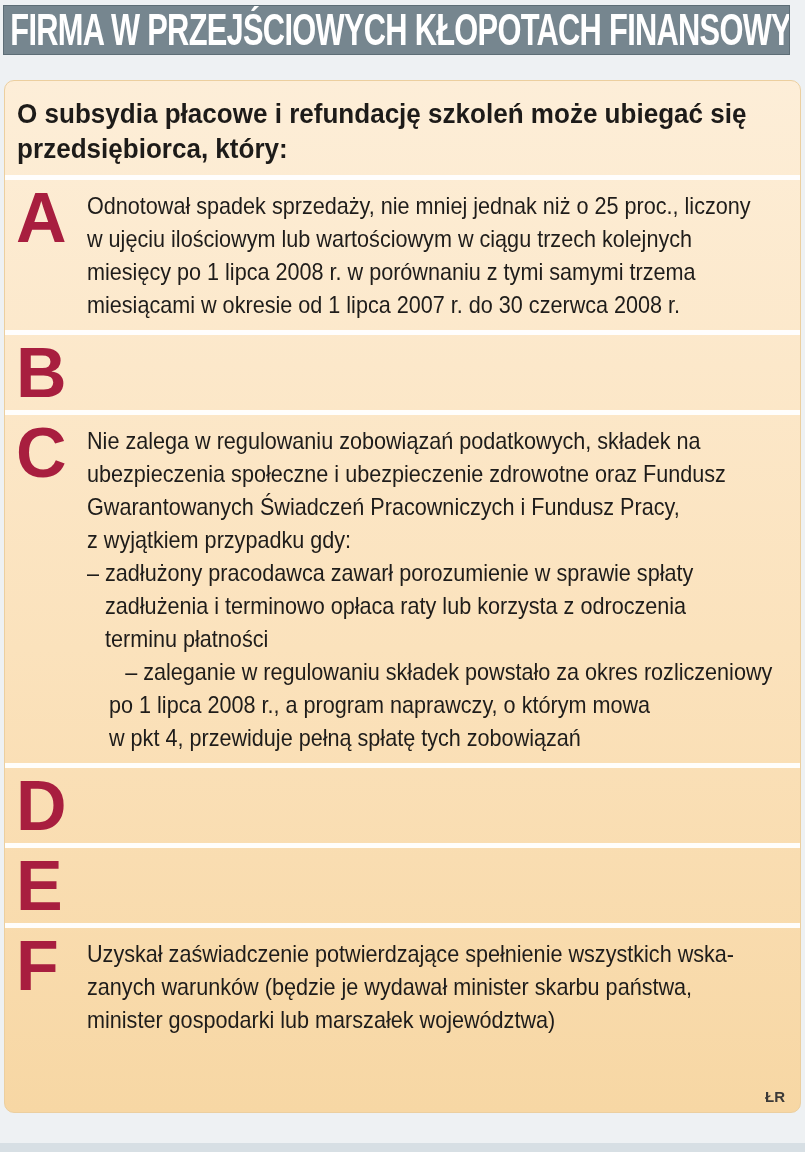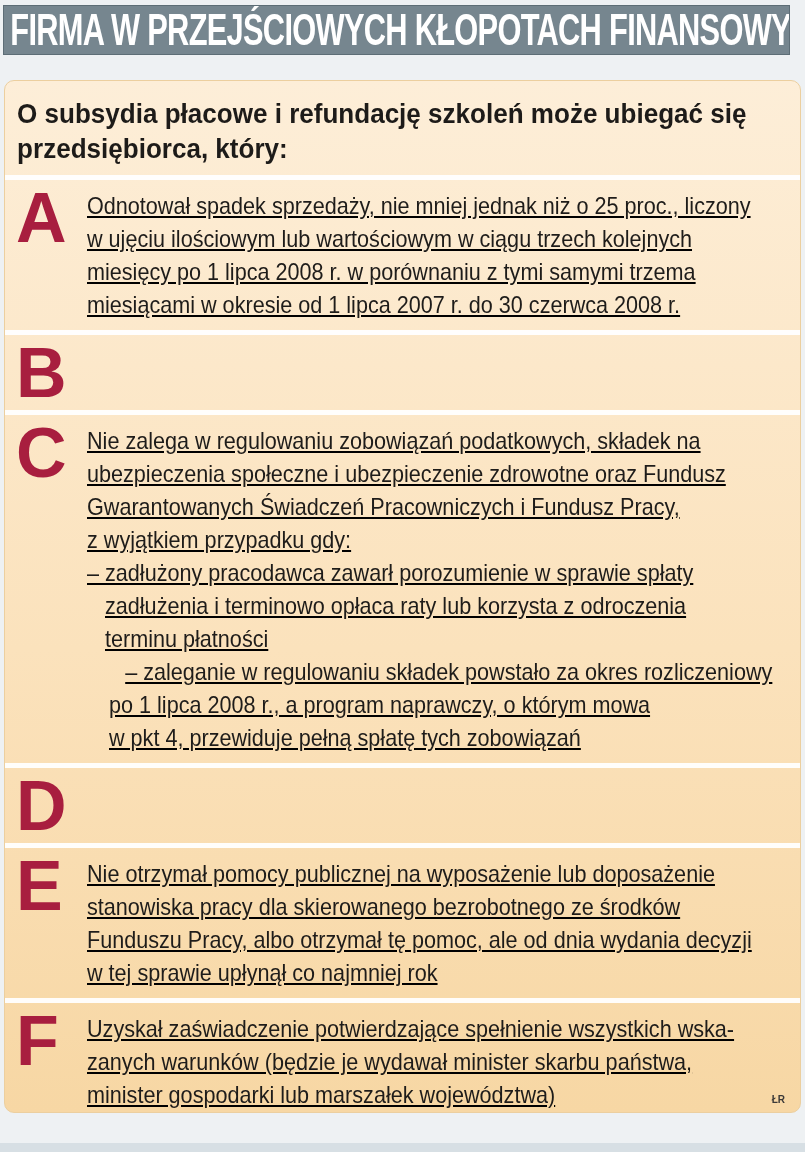--- a/index.html
+++ b/index.html
@@ -65,21 +65,20 @@
     font-weight:bold;
     font-size:70px;
     line-height:56px;
     letter-spacing:-2px;
     color:#a81e3f;
     margin-top:1px;
   }
   .text-col{
     flex:1 1 auto;
     min-width:0;
-    text-decoration:underline;
   }
   .item-text,.bullet{
     font-size:24px;
     line-height:33px;
     color:#1e1c1a;
     white-space:pre-line;
     transform:scaleX(0.90);
     transform-origin:0 0;
     width:111%;
   }
@@ -87,21 +86,21 @@
     padding-left:20px;
     text-indent:-20px;
   }
   .bullet.b2{
     margin-left:22px;
     text-indent:18px;
   }
   .credit{
     position:absolute;
     right:15px;bottom:7px;
-    font-size:10px;
+    font-size:15px;
     font-weight:bold;
     color:#3c3a38;
   }
   
   .bottom-strip{
     position:absolute;left:0;bottom:0;
     width:805px;height:9px;
     background:#d7dfe4;
   }
 </style>
@@ -156,26 +155,20 @@
   <div class="divider"></div>
 
   <div class="section">
     <div class="letter">D</div>
   </div>
 
   <div class="divider"></div>
 
   <div class="section">
     <div class="letter">E</div>
-    <div class="text-col">
-      <div class="item-text">Nie otrzymał pomocy publicznej na wyposażenie lub doposażenie
-stanowiska pracy dla skierowanego bezrobotnego ze środków
-Funduszu Pracy, albo otrzymał tę pomoc, ale od dnia wydania decyzji
-w tej sprawie upłynął co najmniej rok</div>
-    </div>
   </div>
 
   <div class="divider"></div>
 
   <div class="section">
     <div class="letter">F</div>
     <div class="text-col">
       <div class="item-text">Uzyskał zaświadczenie potwierdzające spełnienie wszystkich wska-
 zanych warunków (będzie je wydawał minister skarbu państwa,
 minister gospodarki lub marszałek województwa)</div>

